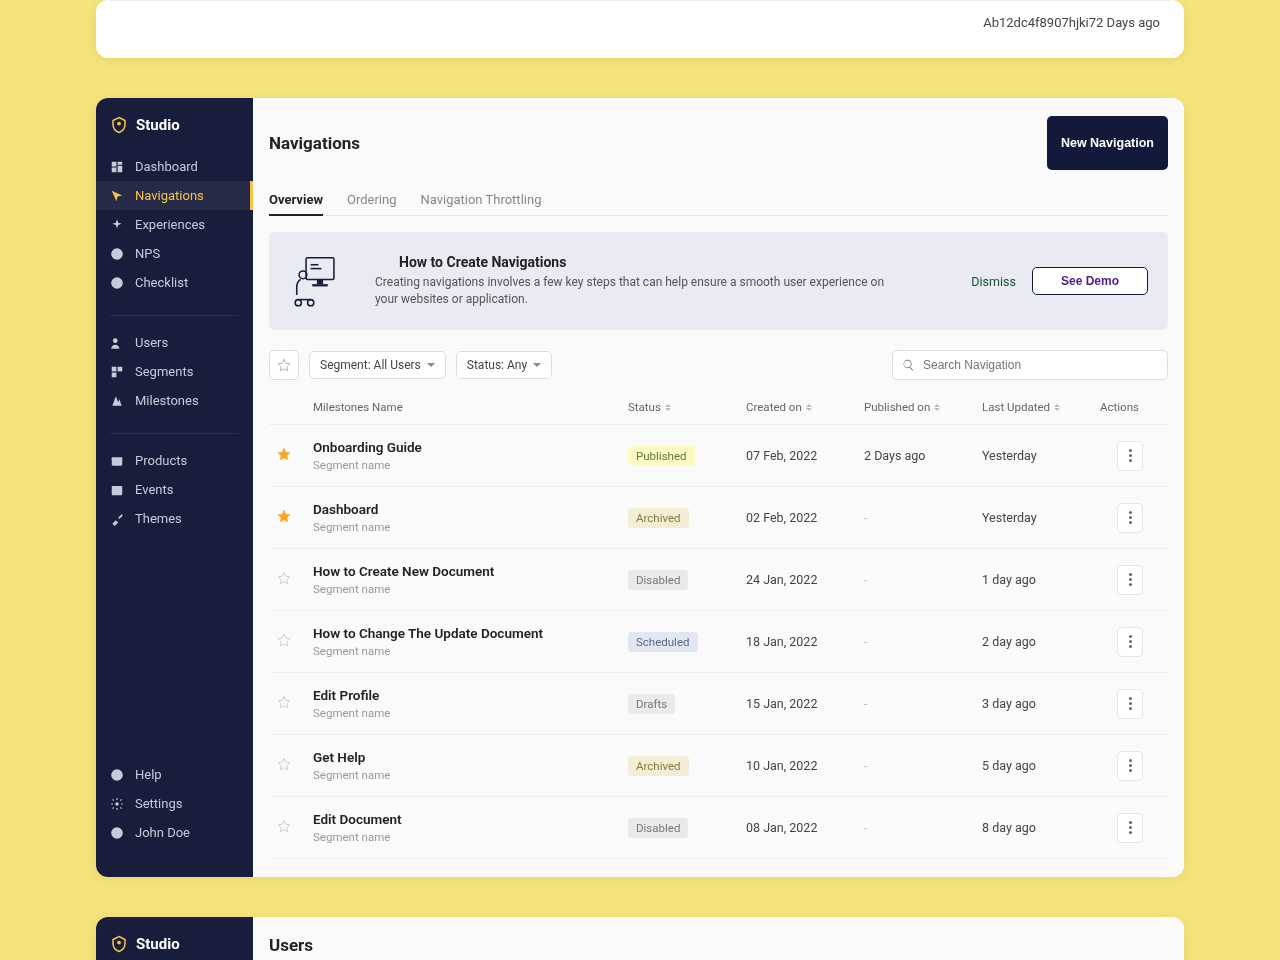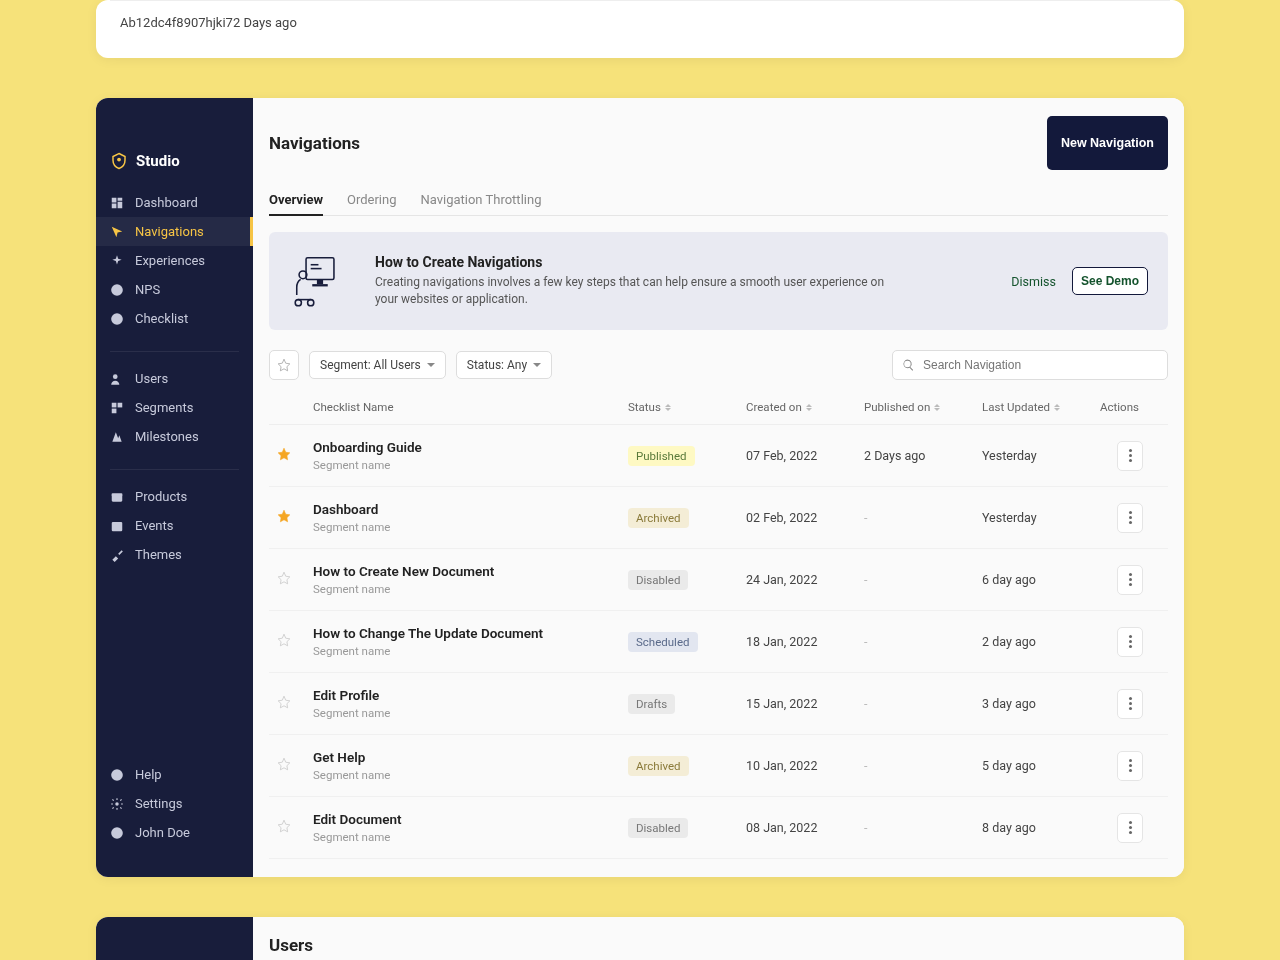--- a/index.html
+++ b/index.html
@@ -1,23 +1,23 @@
 <!DOCTYPE html>
 <html><head>
 <meta charset="utf-8">
 <style>
 * { margin: 0; padding: 0; box-sizing: border-box; }
 body { font-family: -apple-system, BlinkMacSystemFont, 'Segoe UI', Roboto, sans-serif; background: #f6e27a; padding: 0; width: 1280px; }
 .canvas { padding: 0 96px; }
 .card { background: #fff; border-radius: 12px; overflow: hidden; margin-bottom: 40px; box-shadow: 0 2px 12px rgba(0,0,0,0.06); }
 .card-top { padding: 0 14px 14px; }
-.top-row { display: flex; justify-content: flex-start; align-items: center; padding: 14px 10px; font-size: 13px; color: #444; border-top: 1px solid #eee; }
+.top-row { display: flex; justify-content: flex-end; align-items: center; padding: 14px 10px; font-size: 13px; color: #444; border-top: 1px solid #eee; }
 .app { display: flex; min-height: 682px; }
 .sidebar { background: #181d3b; width: 157px; flex-shrink: 0; display: flex; flex-direction: column; padding: 18px 0 12px; }
-.brand { display: flex; align-items: center; gap: 8px; padding: 0 14px 18px; margin-top: 36px; }
+.brand { display: flex; align-items: center; gap: 8px; padding: 0 14px 18px; }
 .brand-icon { width: 18px; height: 18px; }
 .brand-text { color: #fff; font-weight: 700; font-size: 15px; }
 .nav-group { margin-bottom: 18px; }
 .nav-item { display: flex; align-items: center; gap: 11px; padding: 7px 14px; color: #c7cadb; font-size: 13px; cursor: pointer; position: relative; }
 .nav-item.active { background: rgba(255,255,255,0.06); color: #f6c445; }
 .nav-item.active::after { content: ''; position: absolute; right: 0; top: 0; bottom: 0; width: 3px; background: #f6c445; }
 .nav-icon { width: 14px; height: 14px; flex-shrink: 0; display: flex; align-items: center; justify-content: center; }
 .nav-icon svg { width: 14px; height: 14px; fill: currentColor; }
 .sidebar-spacer { flex: 1; }
 .divider { height: 1px; background: rgba(255,255,255,0.08); margin: 0 14px 12px; }
@@ -26,25 +26,25 @@
 .page-title { font-size: 17px; font-weight: 700; color: #222; }
 .btn-primary { background: #13193b; color: #fff; border: none; border-radius: 5px; padding: 20px 14px; font-size: 12.5px; font-weight: 600; cursor: pointer; }
 .tabs { display: flex; gap: 24px; border-bottom: 1px solid #e5e5e5; margin-bottom: 16px; }
 .tab { padding: 8px 0; font-size: 13px; color: #888; cursor: pointer; position: relative; }
 .tab.active { color: #222; font-weight: 700; }
 .tab.active::after { content: ''; position: absolute; bottom: -1px; left: 0; right: 0; height: 2px; background: #222; }
 .banner { background: #e9eaf2; border-radius: 6px; padding: 18px 20px; display: flex; align-items: center; gap: 24px; margin-bottom: 20px; }
 .banner-illus { width: 62px; height: 62px; flex-shrink: 0; }
 .banner-illus svg { width: 100%; height: 100%; }
 .banner-body { flex: 1; }
-.banner-title { font-size: 14px; font-weight: 700; color: #222; margin-bottom: 4px; }
+.banner-title { font-size: 14px; font-weight: 700; color: #222; margin-bottom: 4px; margin-left: 24px; }
 .banner-desc { font-size: 12px; color: #555; line-height: 1.45; max-width: 520px; }
 .banner-actions { display: flex; align-items: center; gap: 16px; }
 .link-dismiss { font-size: 12.5px; color: #14532d; cursor: pointer; }
-.btn-outline { border: 1px solid #13193b; background: #fff; color: #14532d; border-radius: 5px; padding: 6px 8px; font-size: 12px; font-weight: 600; cursor: pointer; }
+.btn-outline { border: 1px solid #13193b; background: #fff; color: #4c1d95; border-radius: 5px; padding: 6px 28px; font-size: 12px; font-weight: 600; cursor: pointer; }
 .filters { display: flex; align-items: center; gap: 10px; margin-bottom: 10px; }
 .star-btn { width: 30px; height: 30px; border: 1px solid #ddd; border-radius: 5px; background: #fff; display: flex; align-items: center; justify-content: center; cursor: pointer; }
 .star-btn svg { width: 14px; height: 14px; fill: none; stroke: #aaa; stroke-width: 1.5; }
 .filter-pill { border: 1px solid #ddd; border-radius: 5px; background: #fff; padding: 6px 10px; font-size: 12px; color: #444; display: flex; align-items: center; gap: 6px; cursor: pointer; }
 .chev { width: 0; height: 0; border-left: 4px solid transparent; border-right: 4px solid transparent; border-top: 4px solid #888; }
 .filters-spacer { flex: 1; }
 .search-wrap { position: relative; width: 276px; }
 .search-wrap svg { position: absolute; left: 10px; top: 50%; transform: translateY(-50%); width: 13px; height: 13px; fill: #888; }
 .search-input { width: 100%; border: 1px solid #ddd; border-radius: 5px; padding: 7px 10px 7px 30px; font-size: 12px; color: #444; outline: none; }
 .tbl { width: 100%; }
@@ -294,21 +294,21 @@
                 <path d="M10 2a8 8 0 015.3 13.9l5.4 5.4-1.4 1.4-5.4-5.4A8 8 0 1110 2zm0 2a6 6 0 100 12 6 6 0 000-12z"></path>
               </svg>
           <input class="search-input" placeholder="Search Navigation" style="">
         </div>
       </div>
 
       <div class="tbl">
         <div class="tbl-head">
           <div></div>
           <div class="th">
-                <span>Checklist Name</span>
+                <span>Milestones Name</span>
               </div>
           <div class="th">
                 <span>Status</span>
                 <span class="sort-icon"></span>
               </div>
           <div class="th">
                 <span>Created on</span>
                 <span class="sort-icon"></span>
               </div>
           <div class="th">
@@ -364,21 +364,21 @@
                 <div class="row-star nofav"><svg viewBox="0 0 24 24">
                     <path d="M12 2l2.9 6.9L22 10l-5 4.9 1.2 7.1L12 18.5 5.8 22 7 14.9 2 10l7.1-1.1z"></path>
                   </svg></div>
                 <div>
                   <div class="row-name">How to Create New Document</div>
                   <div class="row-sub">Segment name</div>
                 </div>
                 <div><span class="badge disabled">Disabled</span></div>
                 <div>24 Jan, 2022</div>
                 <div><span class="dash">-</span></div>
-                <div>6 day ago</div>
+                <div>1 day ago</div>
                 <div>
                   <div class="action-btn">
                     <span></span>
                   </div>
                 </div>
               </div>
               <div class="tbl-row">
                 <div class="row-star nofav"><svg viewBox="0 0 24 24">
                     <path d="M12 2l2.9 6.9L22 10l-5 4.9 1.2 7.1L12 18.5 5.8 22 7 14.9 2 10l7.1-1.1z"></path>
                   </svg></div>

